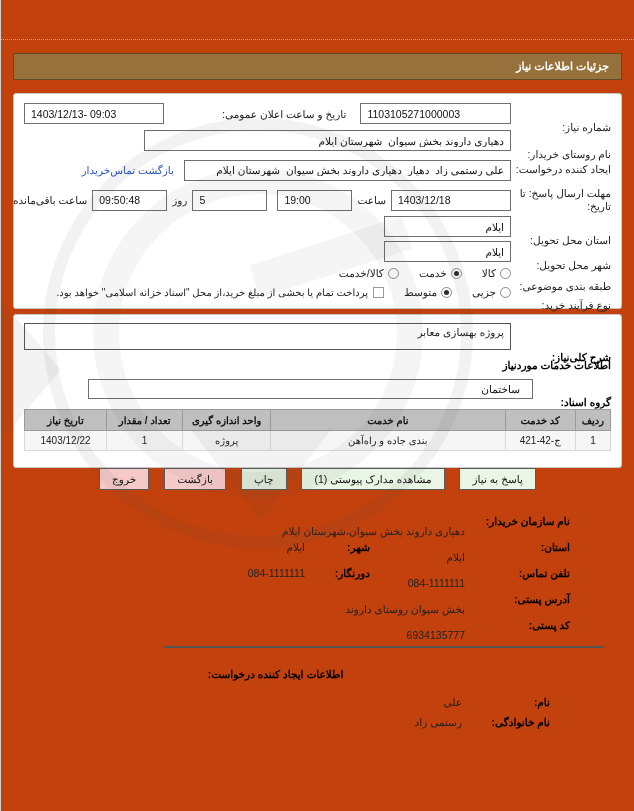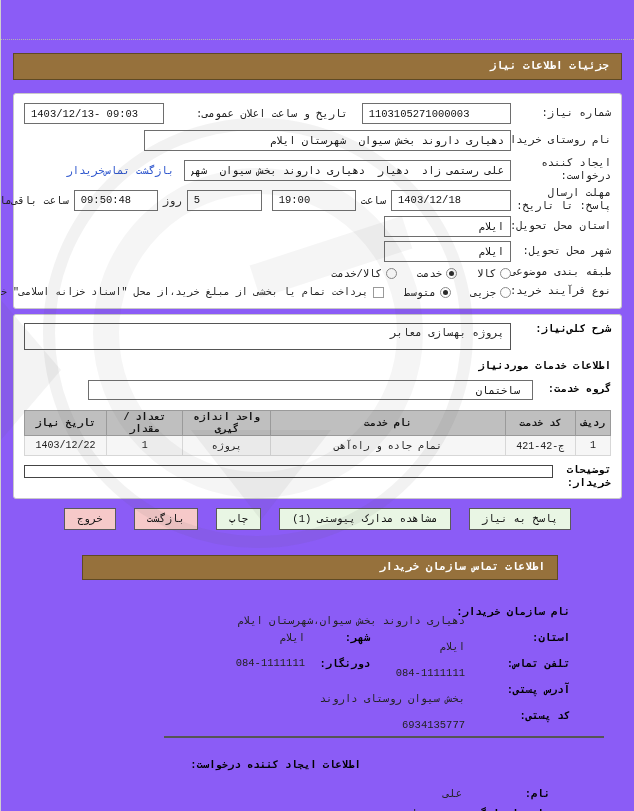--- a/index.html
+++ b/index.html
@@ -1,20 +1,20 @@
 <!DOCTYPE html>
 <html lang="fa"><head>
 <meta charset="utf-8">
 <style>
   * { margin:0; padding:0; box-sizing:border-box; }
   html,body { background:#fff; }
   .page {
     position:relative; width:634px; height:811px; overflow:hidden;
-    background:#8b5cf6; direction:rtl;
-    font-family:Liberation Mono, monospace; font-size:10.5px; color:#222;
+    background:#c2410c; direction:rtl;
+    font-family:Liberation Sans, sans-serif; font-size:10.5px; color:#222;
     border-left:1px solid #cfcfcf;
   }
   .top-space { height:40px; border-bottom:1px dotted #b3b3b3; }
 
   .bar {
     background:#96713c; border:1px solid #5f4a24; color:#fff;
     font-weight:bold; font-size:11px; height:27px; line-height:25px;
     padding:0 12px;
   }
   .main-bar { margin:13px 12px 0 12px; }
@@ -22,35 +22,35 @@
 
   .panel {
     margin:13px 12px 0 12px; background:#fff;
     border:1px solid #c9c9c9; border-radius:3px; padding:6px 10px;
   }
   .panel.p2 { margin-top:5px; padding:8px 10px; }
 
   .row { display:flex; align-items:center; }
   .lbl { width:100px; flex:none; color:#222; line-height:1.25; }
   .lbl.b { font-weight:bold; color:#000; }
-  .nowrap { white-space:nowrap; }
+  .nowrap { white-space:nowrap;margin-top:28px; }
 
   .inp {
     height:21px; border:1px solid #6e6e6e; background:#fff;
     font-family:inherit; font-size:10.5px; color:#111; padding:0 6px;
   }
   .inp.ltr { direction:ltr; }
   .inp.rtl { direction:rtl; text-align:right; }
 
   .r1 { height:27px; } .r2 { height:27px; } .r3 { height:32px; }
   .r4 { height:28px; } .r5 { height:25px; } .r6 { height:25px; }
   .r7 { height:18px; } .r8 { height:20px; }
 
   .w128 { width:152px; } .w367 { width:367px; } .w327 { width:327px; }
-  .w120 { width:120px; } .w62 { width:84px; } .w75 { width:75px; }
+  .w120 { width:120px; } .w62 { width:75px; } .w75 { width:75px; }
   .w127 { width:127px; }
   .mid-lbl { width:152px; margin-right:14px; white-space:nowrap; }
   .announce-inp { width:140px; margin-right:32px; } .gap10 { margin-right:10px; }
   .tiny-lbl { white-space:nowrap; margin:0 5px; }
 
   a.link { color:#2952cc; text-decoration:none; margin-right:10px; white-space:nowrap; }
 
   .radio {
     width:11px; height:11px; border:1px solid #8a8a8a; border-radius:50%;
     background:#fdfdfd; display:inline-block; position:relative; flex:none;
@@ -86,21 +86,21 @@
     background:#f6f6f6; height:20px; border:1px solid #d7d7d7;
     border-top:none; text-align:center; padding:0 2px; color:#222;
   }
   .col-row { width:6%; } .col-code { width:12%; } .col-name { width:40%; }
   .col-unit { width:15%; } .col-qty { width:13%; } .col-date { width:14%; }
 
   .notes-row { align-items:flex-start; margin-top:2px; }
   .notes-lbl { width:58px; flex:none; line-height:1.25; }
   .notes-inp { flex:1; height:13px; border:1px solid #444; margin-top:1px; padding:0 3px; }
 
-  .btn-row { margin-top:9px; text-align:center; }
+  .btn-row { text-align:center; }
   .btn {
     display:inline-block; height:22px; line-height:20px; padding:0 12px;
     border:1px solid #5a5a5a; font-family:inherit; font-size:10.5px;
     color:#111; margin:0 6px; cursor:pointer;
   }
   .btn.green { background:#e9f6e4; }
   .btn.pink  { background:#f6c9c9; }
   .btn.wide  { min-width:140px; }
 
   .contact-block { margin:18px 64px 0 0; }
@@ -220,21 +220,21 @@
 
   <div class="panel p2">
     <div class="row desc-row">
       <div class="lbl b nowrap">شرح کلی‌نیاز:</div>
       <div class="desc-box">پروژه  بهسازی معابر</div>
     </div>
 
     <div class="svc-title">اطلاعات خدمات موردنیاز</div>
 
     <div class="row grp-row">
-      <div class="lbl b grp-lbl nowrap">گروه خدمت:</div>
+      <div class="lbl b grp-lbl nowrap">گروه اسناد:</div>
       <input class="inp rtl grp-inp" value="ساختمان" style="">
     </div>
 
     <table class="svc">
       <colgroup>
         <col class="col-row">
           <col class="col-code">
           <col class="col-name">
         <col class="col-unit">
           <col class="col-qty">
@@ -247,43 +247,38 @@
           <th>نام خدمت</th>
           <th>واحد اندازه گیری</th>
           <th>تعداد / مقدار</th>
           <th>تاریخ نیاز</th>
         </tr>
       </thead>
       <tbody>
         <tr>
           <td>1</td>
           <td dir="rtl">ج-42-421</td>
-          <td>تمام جاده و راه‌آهن</td>
+          <td>بندی جاده و راه‌آهن</td>
           <td>پروژه</td>
           <td>1</td>
           <td dir="ltr">1403/12/22</td>
         </tr>
       </tbody>
     </table>
 
-    <div class="row notes-row">
-      <div class="lbl b notes-lbl">توضیحات خریدار:</div>
-      <input class="inp notes-inp" value="" style="">
-    </div>
   </div>
 
   <div class="btn-row">
     <button class="btn green">پاسخ به نیاز</button>
     <button class="btn green wide">مشاهده مدارک پیوستی (1)</button>
     <button class="btn green">چاپ</button>
     <button class="btn pink">بازگشت</button>
     <button class="btn pink">خروج</button>
   </div>
 
-  <div class="bar contact-bar">اطلاعات تماس سازمان خریدار</div>
 
   <div class="contact-block">
     <div class="c-row">
       <div class="c-lbl">نام سازمان خریدار:</div>
       <div class="c-val wide">دهیاری داروند بخش سیوان،شهرستان ایلام</div>
     </div>
     <div class="c-row">
       <div class="c-lbl">استان:</div>
       <div class="c-val">ایلام</div>
       <div class="c-lbl2">شهر:</div>

